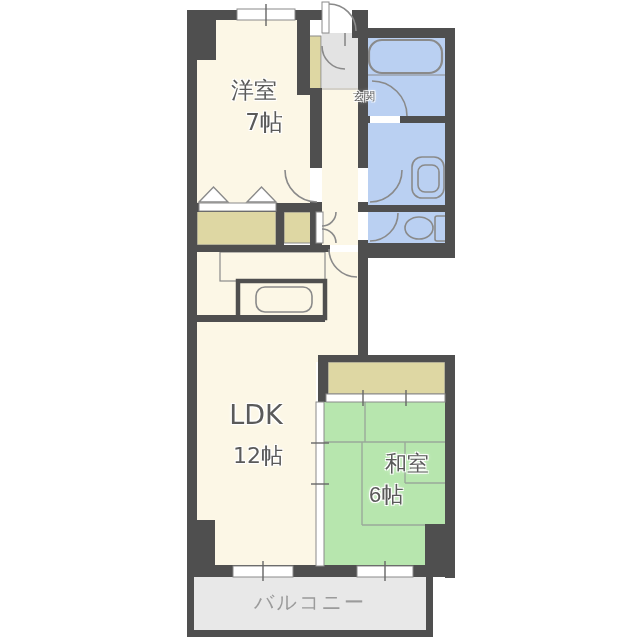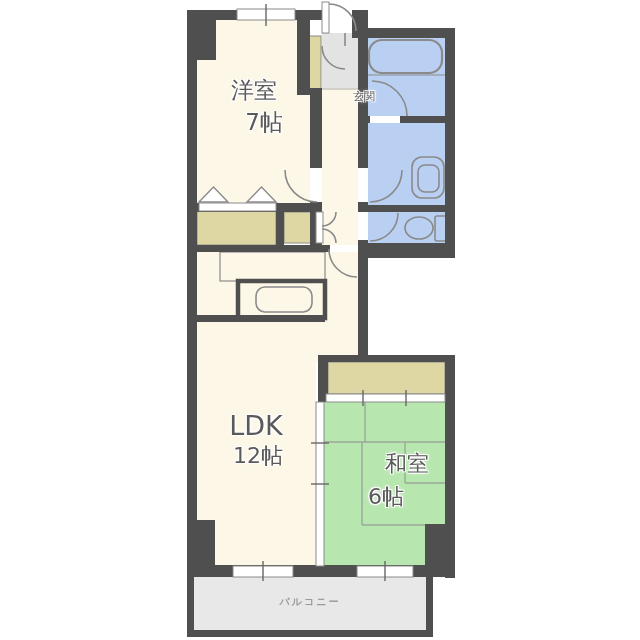--- a/index.html
+++ b/index.html
@@ -31,21 +31,21 @@
   .lbl{
     position:absolute;transform:translate(-50%,-50%);
     color:var(--room_text);white-space:nowrap;text-align:center;line-height:1;
     text-shadow:-1px -1px 0 #fff,1px -1px 0 #fff,-1px 1px 0 #fff,1px 1px 0 #fff,0 0 4px #fff;
   }
   .lbl-big{font-size:23px;}
   .lbl-ldk{font-size:27px;}
   .lbl-ldk2{font-size:22px;}
   .lbl-wa{font-size:22px;}
   .lbl-genkan{font-size:11px;}
-  .lbl-balcony{font-size:10px;color:var(--balcony_text);letter-spacing:2px;text-shadow:none;font-weight:bold;}
+  .lbl-balcony{font-size:20px;color:var(--balcony_text);letter-spacing:2px;text-shadow:none;}
 </style>
 </head>
 <body>
 
 <div id="stage">
 
   <svg id="plan-svg" width="640" height="640" viewBox="0 0 640 640">
 
     <g>
       <rect class="c-cream" x="197" y="20" width="113" height="183"></rect>
@@ -148,18 +148,18 @@
       <path class="arc" d="M 370,202 A 32 32 0 0 0 402,170"></path>
       <path class="arc" d="M 370,241 A 28 28 0 0 0 398,213"></path>
       <path class="arc" d="M 336,212 A 14 14 0 0 1 322,226"></path>
       <path class="arc" d="M 322,229 A 14 14 0 0 1 336,243"></path>
     </g>
   </svg>
 
   <div class="lbl lbl-big" style="left:254px;top:90px;">洋室</div>
   <div class="lbl lbl-big" style="left:264px;top:122px;">7帖</div>
   <div class="lbl lbl-genkan" style="left:341px;top:96px;margin-left:23px;">玄関</div>
-  <div class="lbl lbl-ldk" style="left:256px;top:425px;">LDK</div>
+  <div class="lbl lbl-ldk" style="left:256px;top:414px;">LDK</div>
   <div class="lbl lbl-ldk2" style="left:258px;top:456px;">12帖</div>
   <div class="lbl lbl-wa" style="left:387px;top:464px;margin-left:20px;">和室</div>
-  <div class="lbl lbl-wa" style="left:386px;top:497px;">6帖</div>
+  <div class="lbl lbl-wa" style="left:386px;top:497px;font-family:Liberation Mono, monospace;">6帖</div>
   <div class="lbl lbl-balcony" style="left:310px;top:602px;">バルコニー</div>
 </div>
 
 </body></html>

